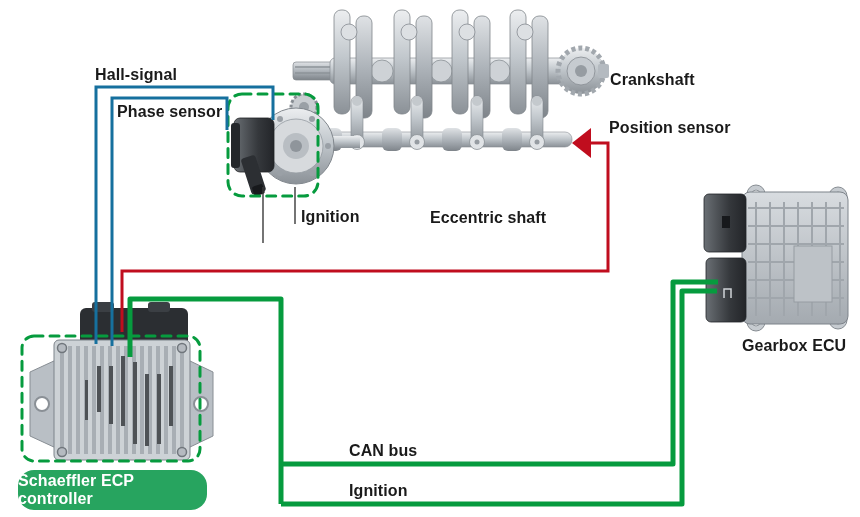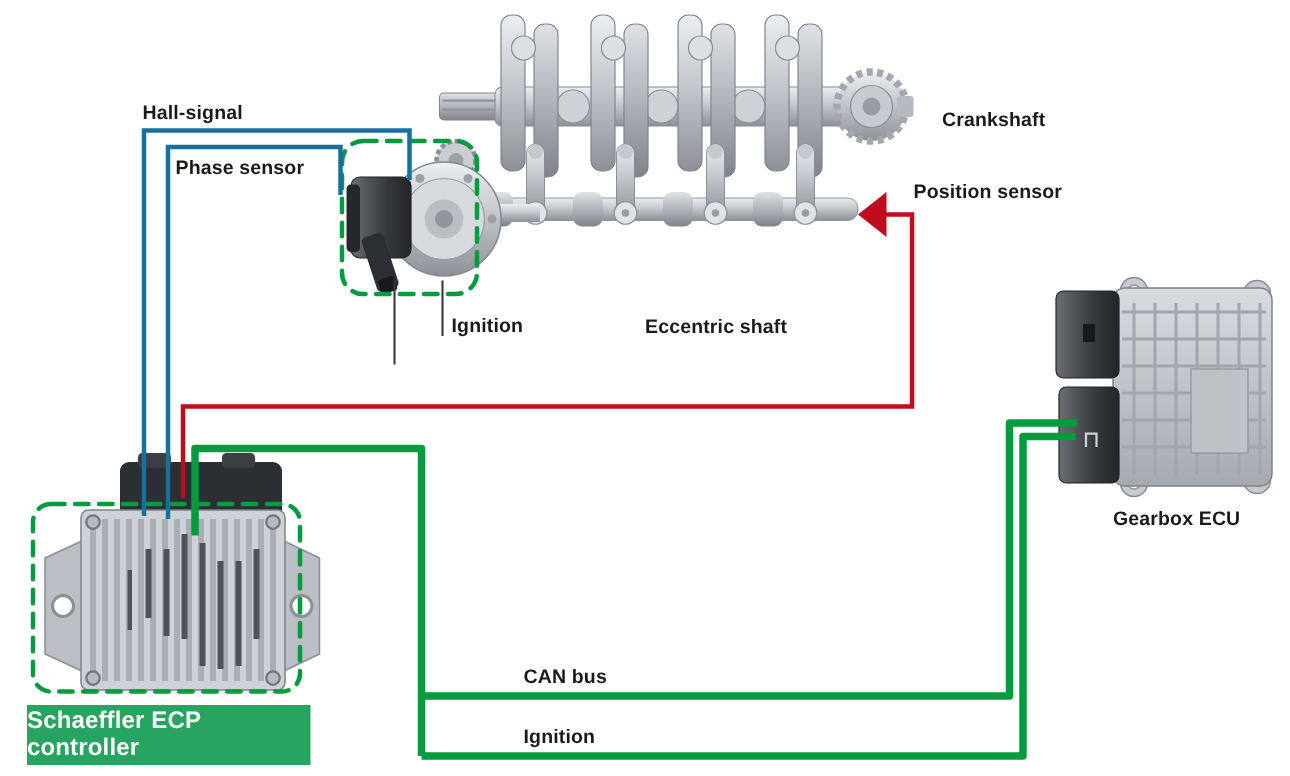--- a/index.html
+++ b/index.html
@@ -2,26 +2,26 @@
 <html style="--signal-blue: #16709e; --signal-red: #c00d1e; --signal-green: #069b3e; --badge-green: #27a45f; --label-text: #1a1a1a; --background: #ffffff;"><head>
 <meta charset="utf-8">
 <style>
   html,body{margin:0;padding:0;background:#fff;}
   .canvas{
     position:relative;width:860px;height:517px;background:var(--background,#fff);
     font-family:"Liberation Sans","DejaVu Sans",sans-serif;overflow:hidden;
   }
   .art{position:absolute;left:0;top:0;}
   .lbl{
-    position:absolute;font-size:13px;line-height:19px;font-weight:600;
+    position:absolute;font-size:16px;line-height:19px;font-weight:600;
     color:var(--label-text,#1a1a1a);white-space:nowrap;letter-spacing:.1px;
   }
   .badge{
     position:absolute;left:18px;top:470px;width:189px;height:40px;
-    background:var(--badge-green,#27a45f);border-radius:0;color:#fff;
+    background:var(--badge-green,#27a45f);border-radius:16px;color:#fff;
     display:flex;align-items:center;justify-content:center;
     font-size:16px;font-weight:600;letter-spacing:.1px;
   }
   .wire-blue{stroke:var(--signal-blue,#16709e);stroke-width:3;fill:none;}
   .wire-red{stroke:var(--signal-red,#c00d1e);stroke-width:3;fill:none;}
   .wire-green{stroke:var(--signal-green,#069b3e);stroke-width:5;fill:none;stroke-linejoin:round;}
   .dash-box{stroke:var(--signal-green,#069b3e);stroke-width:3;fill:none;stroke-dasharray:9 7;stroke-linecap:round;}
   .pointer{stroke:#3a3a3a;stroke-width:1.4;}
   .arrow{fill:var(--signal-red,#c00d1e);}
 </style>
@@ -218,21 +218,21 @@
     <path class="wire-blue" d="M227 130 V98 H112 V346"></path>
     <path class="wire-red" d="M589 143 H608 V271 H122 V332"></path>
     <polygon class="arrow" points="572,143 591,128 591,158"></polygon>
     <path class="wire-green" d="M130 357 V299 H281 V504"></path>
     <path class="wire-green" d="M281 464 H673 V282 H718"></path>
     <path class="wire-green" d="M281 504 H682 V291 H717"></path>
   </svg>
 
   <div class="lbl" style="left:95px;top:65px;">Hall-signal</div>
   <div class="lbl" style="left:117px;top:102px;">Phase sensor</div>
-  <div class="lbl" style="left:610px;top:70px;margin-left:18px;">Crankshaft</div>
+  <div class="lbl" style="left:610px;top:70px;">Crankshaft</div>
   <div class="lbl" style="left:430px;top:208px;">Eccentric shaft</div>
   <div class="lbl" style="left:609px;top:118px;">Position sensor</div>
   <div class="lbl" style="left:301px;top:207px;">Ignition</div>
   <div class="lbl" style="left:742px;top:336px;">Gearbox ECU</div>
   <div class="lbl" style="left:349px;top:441px;">CAN bus</div>
   <div class="lbl" style="left:349px;top:481px;">Ignition</div>
 
   <div class="badge">Schaeffler ECP controller</div>
 </div>
 

